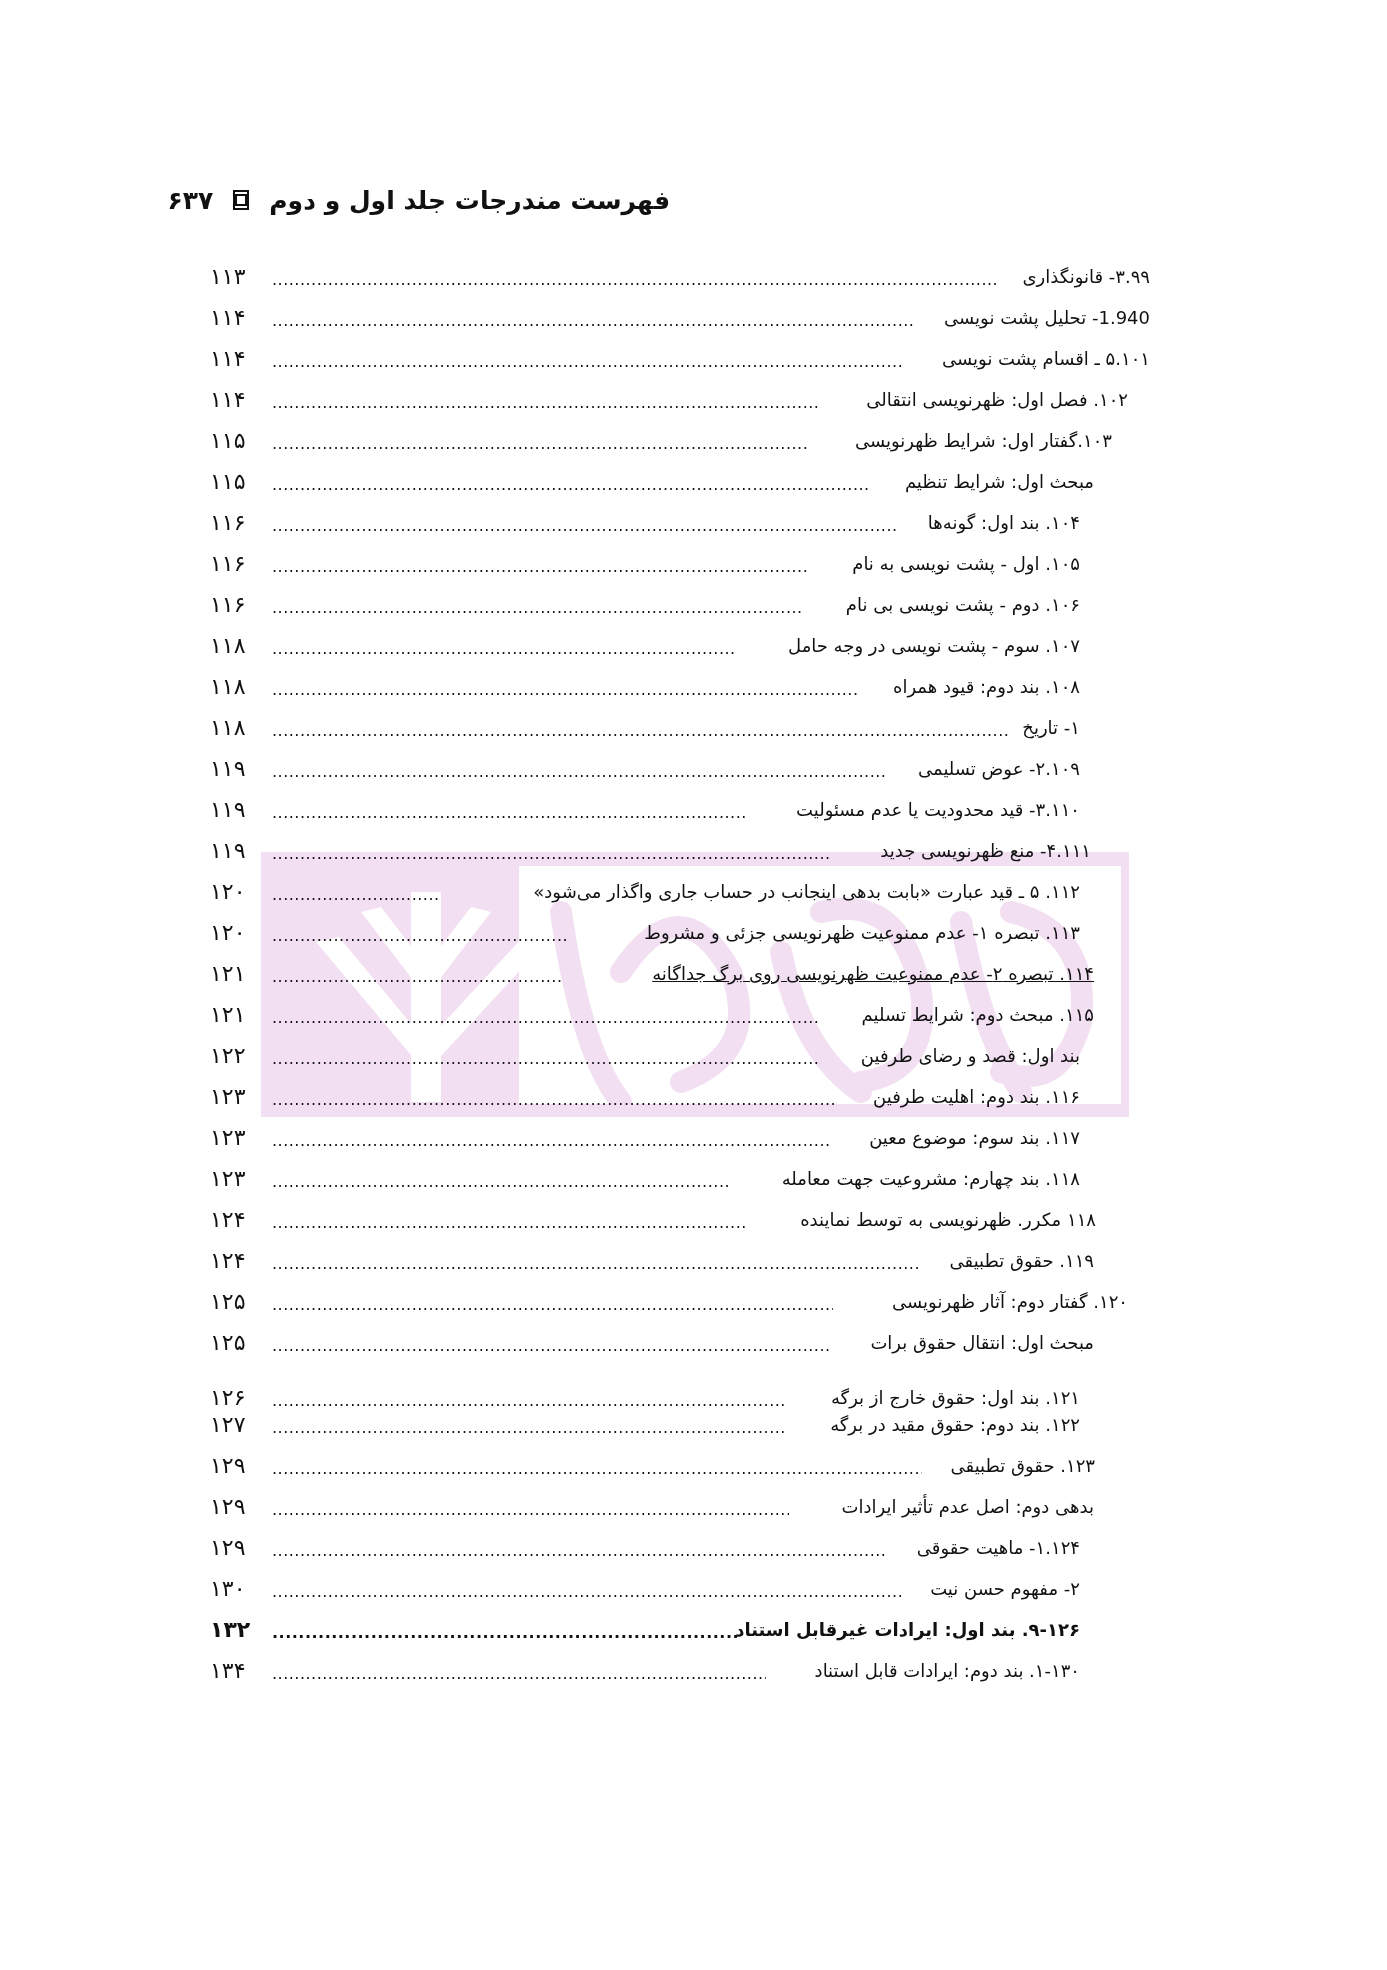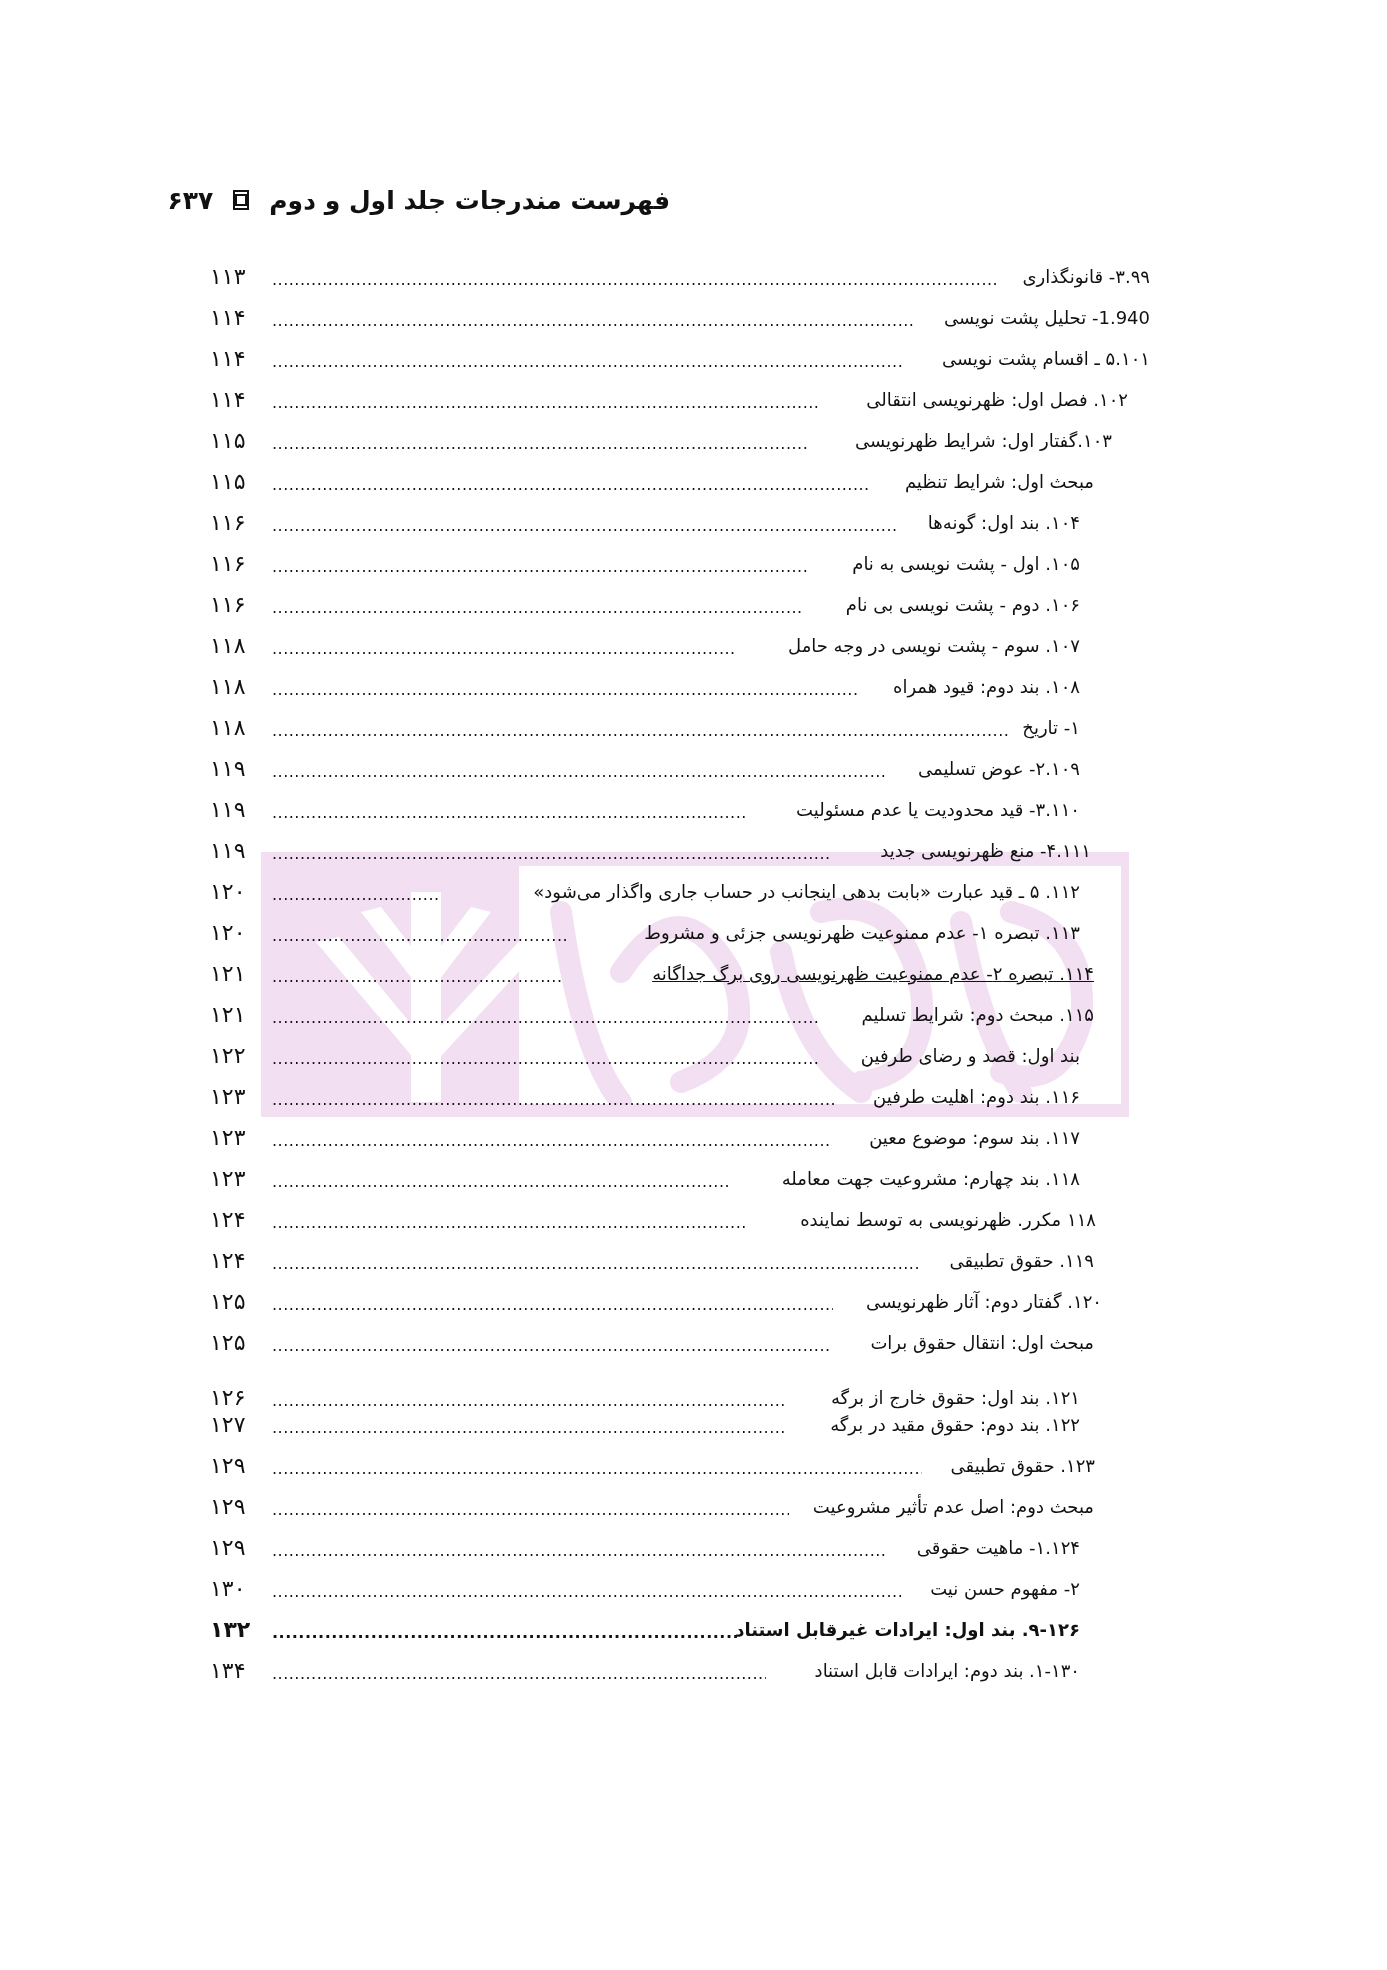--- a/index.html
+++ b/index.html
@@ -186,21 +186,21 @@
         <span class="label" style="right: 291px;">۱۱۸ مکرر. ظهرنویسی به توسط نماینده</span>
       </div>
       <div class="row" style="top: 984px;">
         <span class="page-num">۱۲۴</span>
         <span class="leader" style="width: 649px;">................................................................................................................................................................................................................................................................................................................................................................................................................</span>
         <span class="label" style="right: 293px;">۱۱۹. حقوق تطبیقی</span>
       </div>
       <div class="row" style="top: 1025px;">
         <span class="page-num">۱۲۵</span>
         <span class="leader" style="width: 561px;">................................................................................................................................................................................................................................................................................................................................................................................................................</span>
-        <span class="label" style="right: 285px;">۱۲۰. گفتار دوم: آثار ظهرنویسی</span>
+        <span class="label" style="right: 259px;">۱۲۰. گفتار دوم: آثار ظهرنویسی</span>
       </div>
       <div class="row" style="top: 1066px;">
         <span class="page-num">۱۲۵</span>
         <span class="leader" style="width: 557px;">................................................................................................................................................................................................................................................................................................................................................................................................................</span>
         <span class="label" style="right: 293px;">مبحث اول: انتقال حقوق برات</span>
       </div>
       <div class="row" style="top: 1121px;">
         <span class="page-num">۱۲۶</span>
         <span class="leader" style="width: 513px;">................................................................................................................................................................................................................................................................................................................................................................................................................</span>
         <span class="label" style="right: 307px;">۱۲۱. بند اول: حقوق خارج از برگه</span>
@@ -211,21 +211,21 @@
         <span class="label" style="right: 307px;">۱۲۲. بند دوم: حقوق مقید در برگه</span>
       </div>
       <div class="row" style="top: 1189px;">
         <span class="page-num">۱۲۹</span>
         <span class="leader" style="width: 650px;">................................................................................................................................................................................................................................................................................................................................................................................................................</span>
         <span class="label" style="right: 292px;">۱۲۳. حقوق تطبیقی</span>
       </div>
       <div class="row" style="top: 1230px;">
         <span class="page-num">۱۲۹</span>
         <span class="leader" style="width: 517px;">................................................................................................................................................................................................................................................................................................................................................................................................................</span>
-        <span class="label" style="right: 293px;">مبحث دوم: اصل عدم تأثیر مشروعیت</span>
+        <span class="label" style="right: 293px;">بدهی دوم: اصل عدم تأثیر ایرادات</span>
       </div>
       <div class="row" style="top: 1271px;">
         <span class="page-num">۱۲۹</span>
         <span class="leader" style="width: 614px;">................................................................................................................................................................................................................................................................................................................................................................................................................</span>
         <span class="label" style="right: 307px;">۱.۱۲۴- ماهیت حقوقی</span>
       </div>
       <div class="row" style="top: 1312px;">
         <span class="page-num">۱۳۰</span>
         <span class="leader" style="width: 629px;">................................................................................................................................................................................................................................................................................................................................................................................................................</span>
         <span class="label" style="right: 307px;">۲- مفهوم حسن نیت</span>

